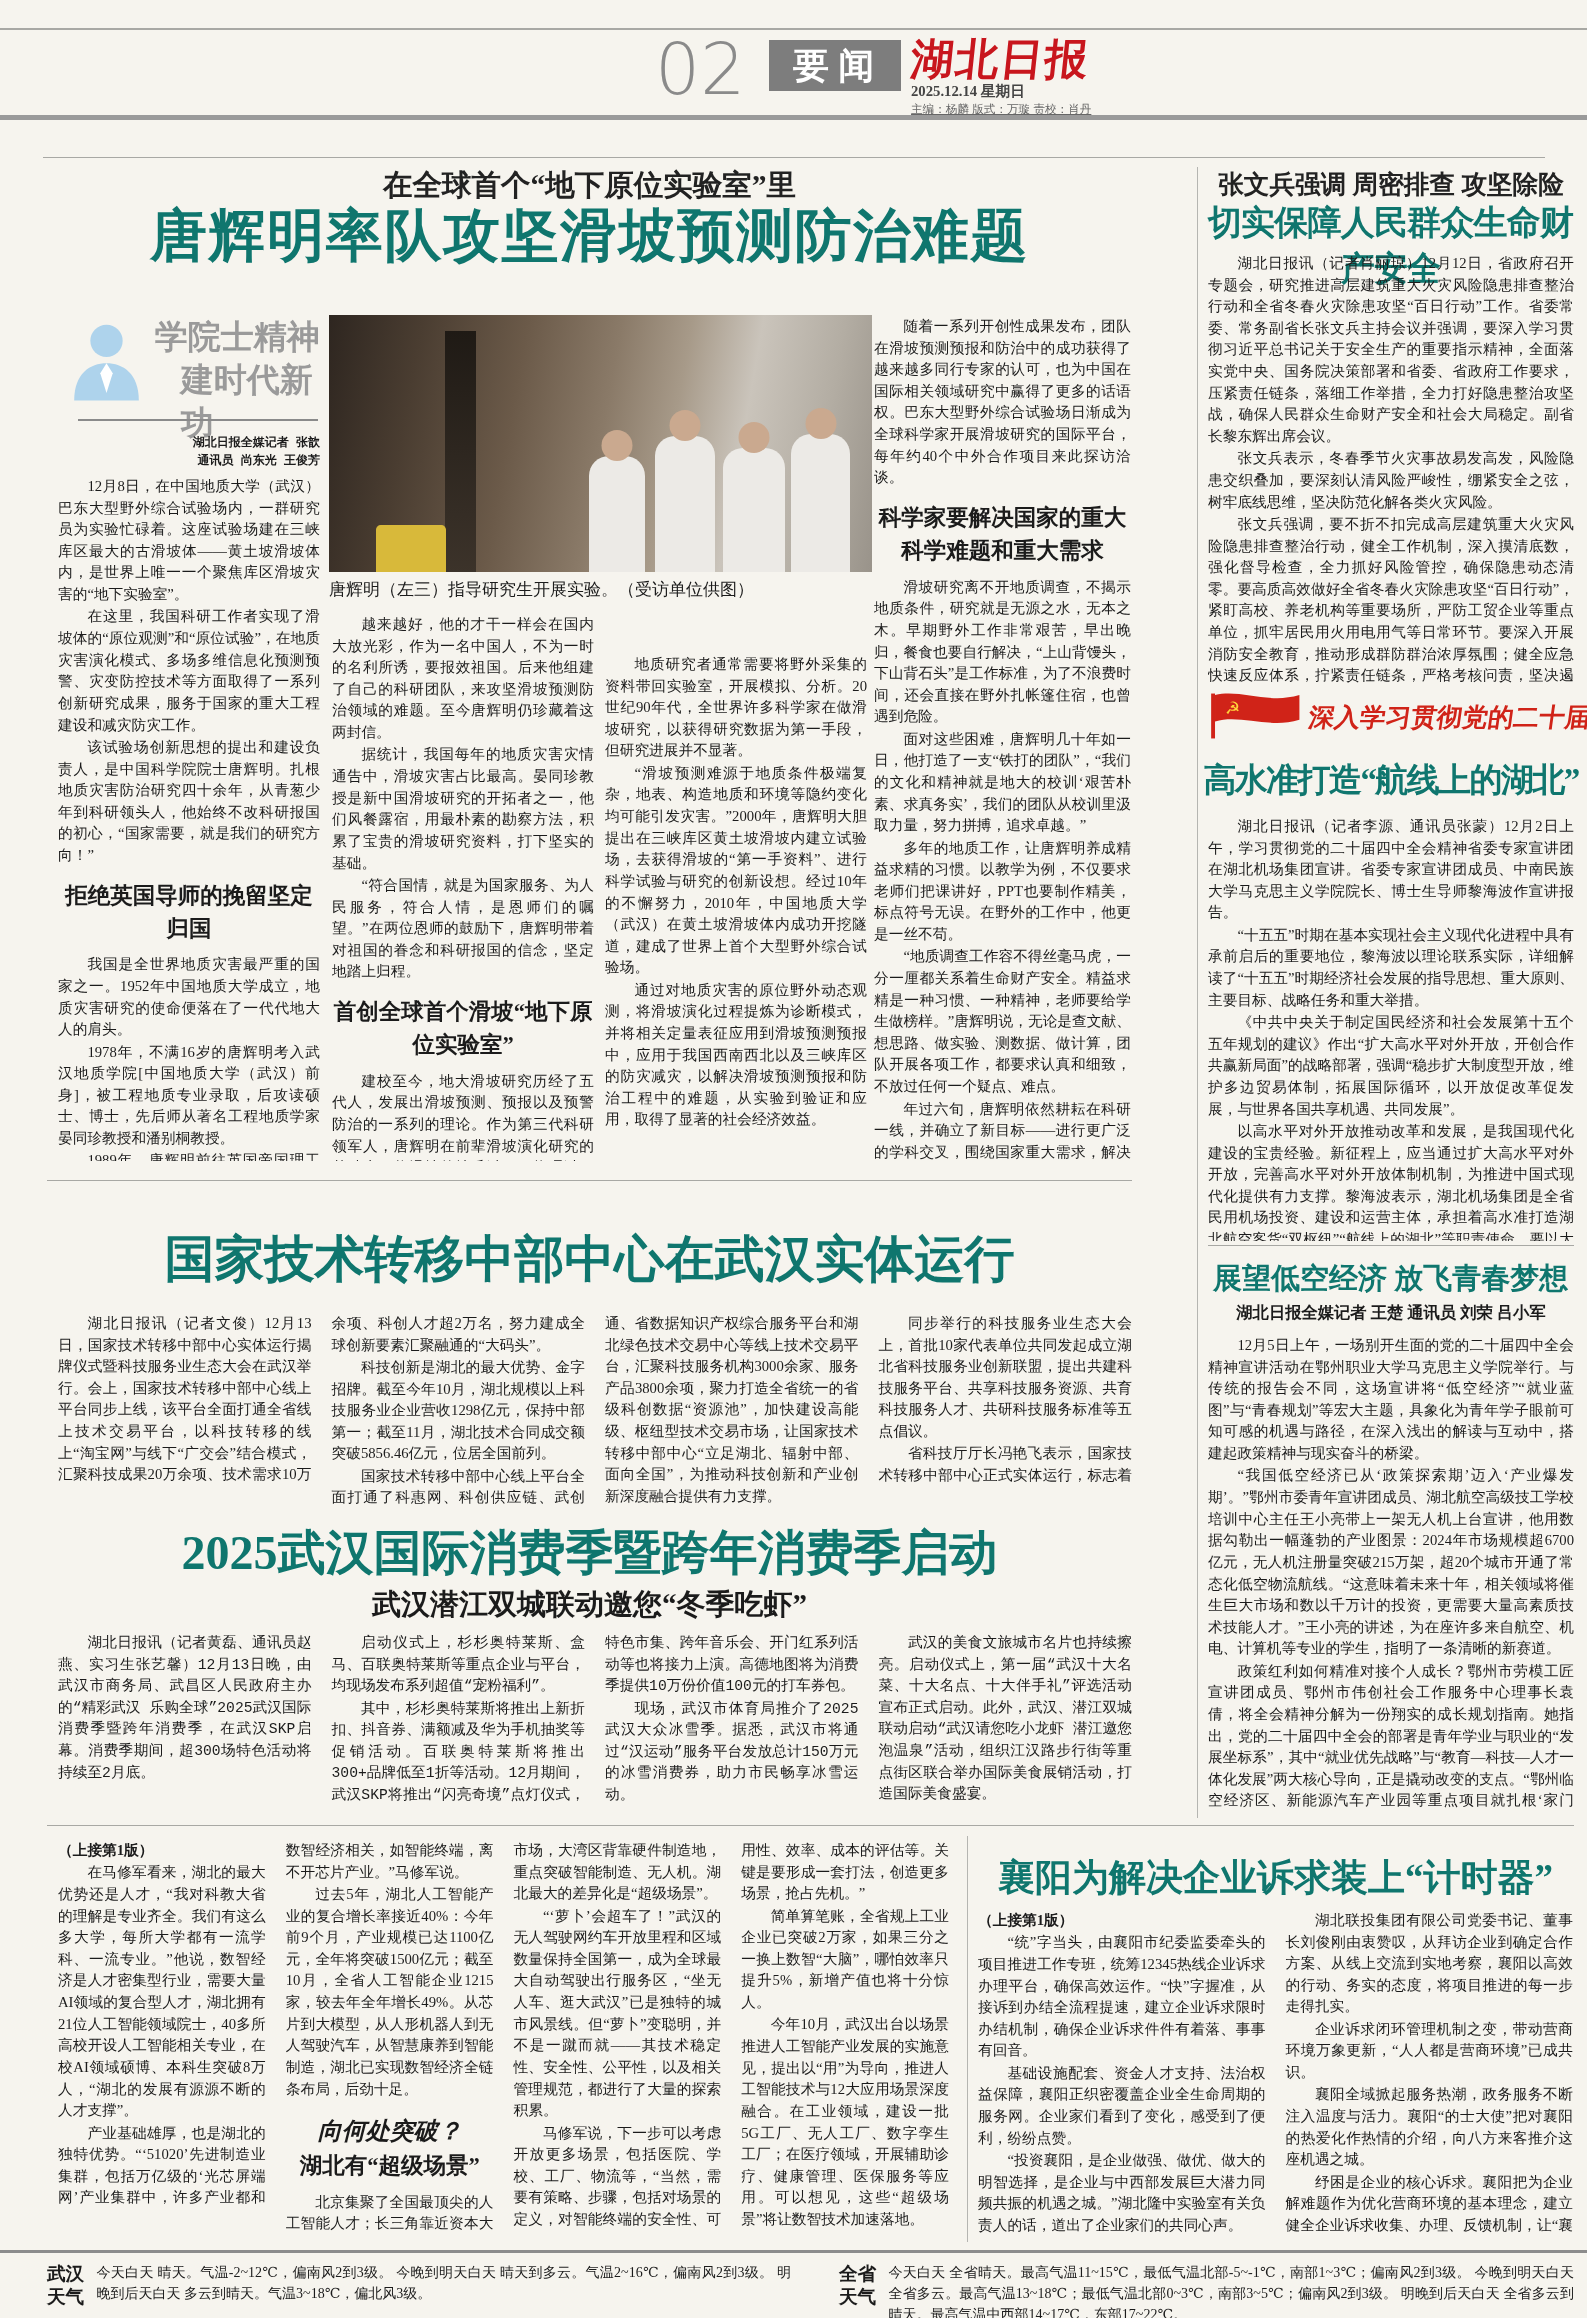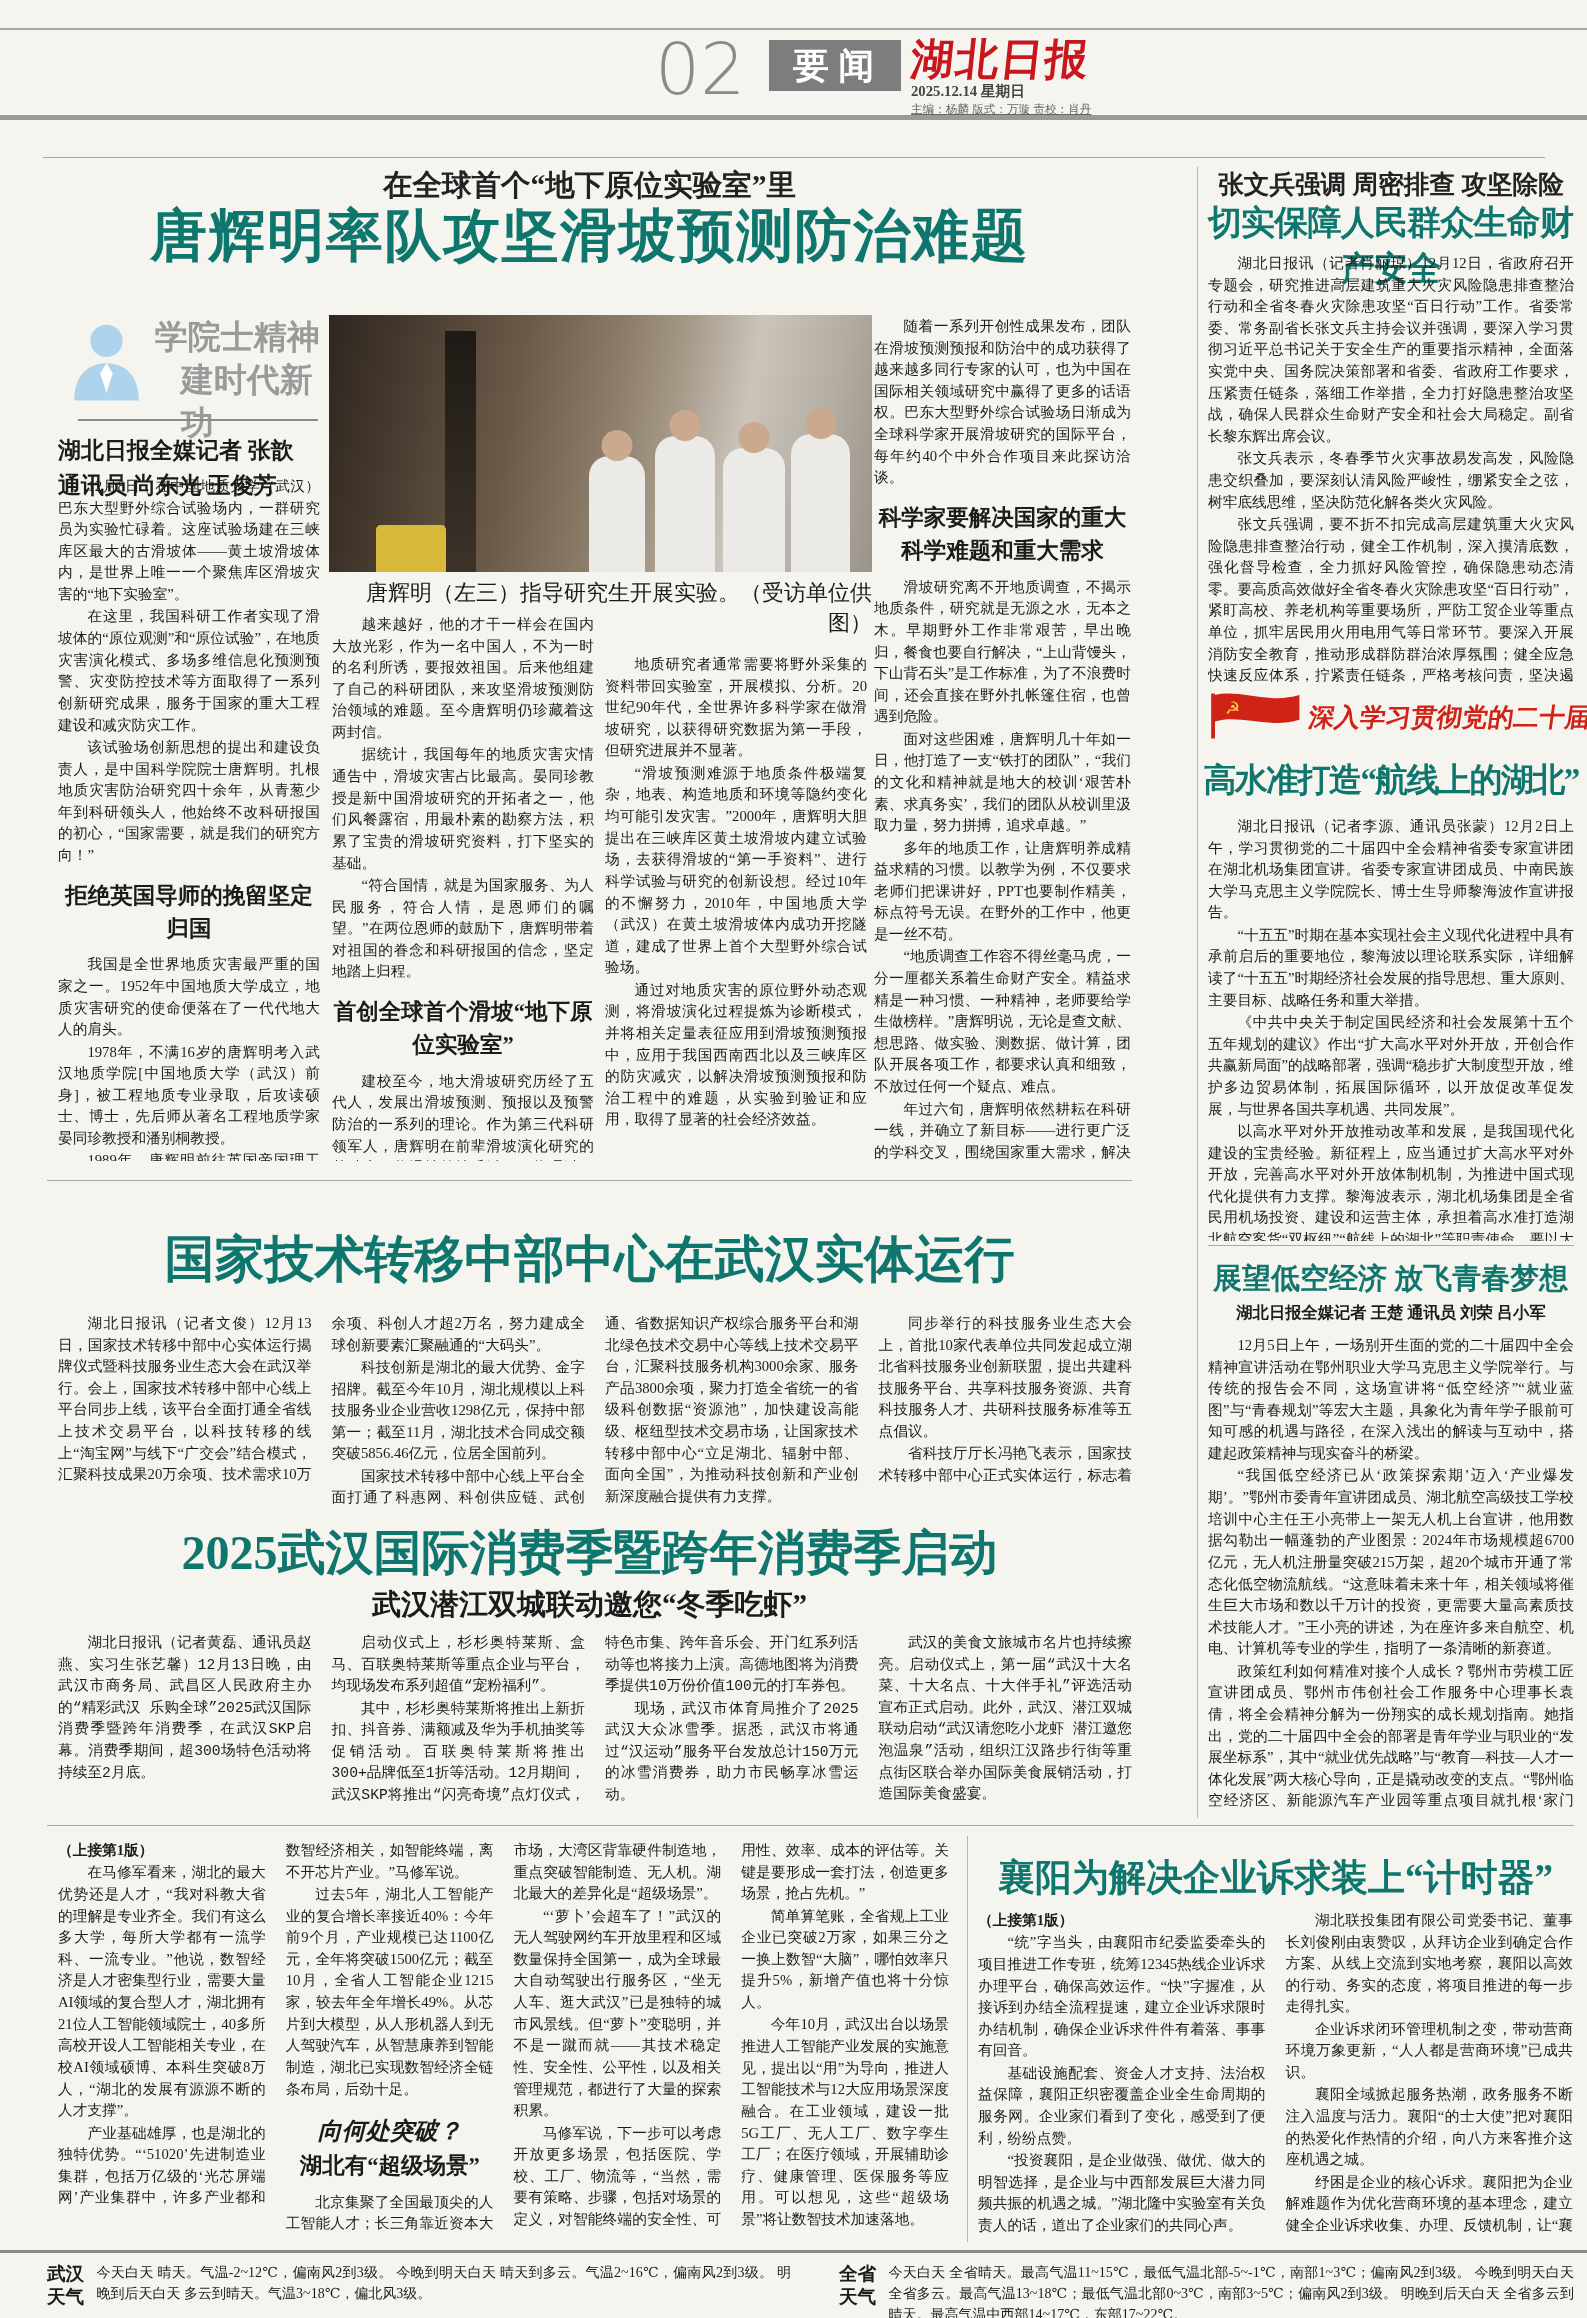--- a/index.html
+++ b/index.html
@@ -16,25 +16,25 @@
   .headline{font-weight:900;color:#0f766e;margin:0;}
   .subhead{font-size:22.5px;font-weight:900;text-align:center;margin:12.4px 0 9.3px 0;text-indent:0;}
   .cols4{column-count:4;column-gap:20px;}
   .cols2{column-count:2;column-gap:20px;}
   .pagenum{font-family:"DejaVu Sans","Liberation Sans",sans-serif;font-weight:200;color:#8a8a8a;font-size:71px;line-height:1;}
   .secbox{background:#7d7d7d;color:#fff;text-align:center;font-weight:700;
           font-family:"Liberation Sans",sans-serif;}
   .logo{color:#c8161d;font-weight:900;transform:skewX(-6deg);letter-spacing:1.6px;}
   .badge{display:flex;align-items:flex-start;}
   .badge-text{color:#9a9a9a;font-weight:900;font-size:33px;line-height:1.3;}
-  .byline{font-weight:700;font-size:23px;line-height:1.5;text-align:left;}
+  .byline{font-weight:700;font-size:12px;line-height:1.5;text-align:right;font-family:Liberation Mono, monospace;}
   .photo{background:linear-gradient(100deg,#2e2620 0%,#4a3d31 16%,#6b5a49 34%,#8a7a68 50%,#a79a89 62%,#cac4bb 74%,#b3ada3 88%,#99938a 100%);position:relative;overflow:hidden;}
   .fig{position:absolute;bottom:0;background:#eceae6;border-radius:20px 20px 0 0;}
   .fig .head{position:absolute;top:-26px;left:50%;transform:translateX(-50%);width:31px;height:31px;border-radius:50%;background:#caa98f;}
-  .caption{font-size:22px;text-align:right;}
+  .caption{font-size:17px;text-align:left;}
   .banner{display:flex;align-items:center;gap:7.8px;}
   .banner-text{color:#d02318;font-weight:900;font-size:25.6px;transform:skewX(-8deg);white-space:nowrap;}
   .wxblock{display:flex;align-items:flex-start;}
   .wxlabel{font-weight:900;font-size:18.6px;line-height:1.25;margin-right:12.4px;font-family:"Liberation Sans",sans-serif;white-space:nowrap;}
   .wxtext{font-size:14px;line-height:1.5;text-align:justify;}
   .script-line{font-family:"DejaVu Serif",serif;font-style:italic;font-weight:700;}
 </style>
 </head>
 <body>
 

